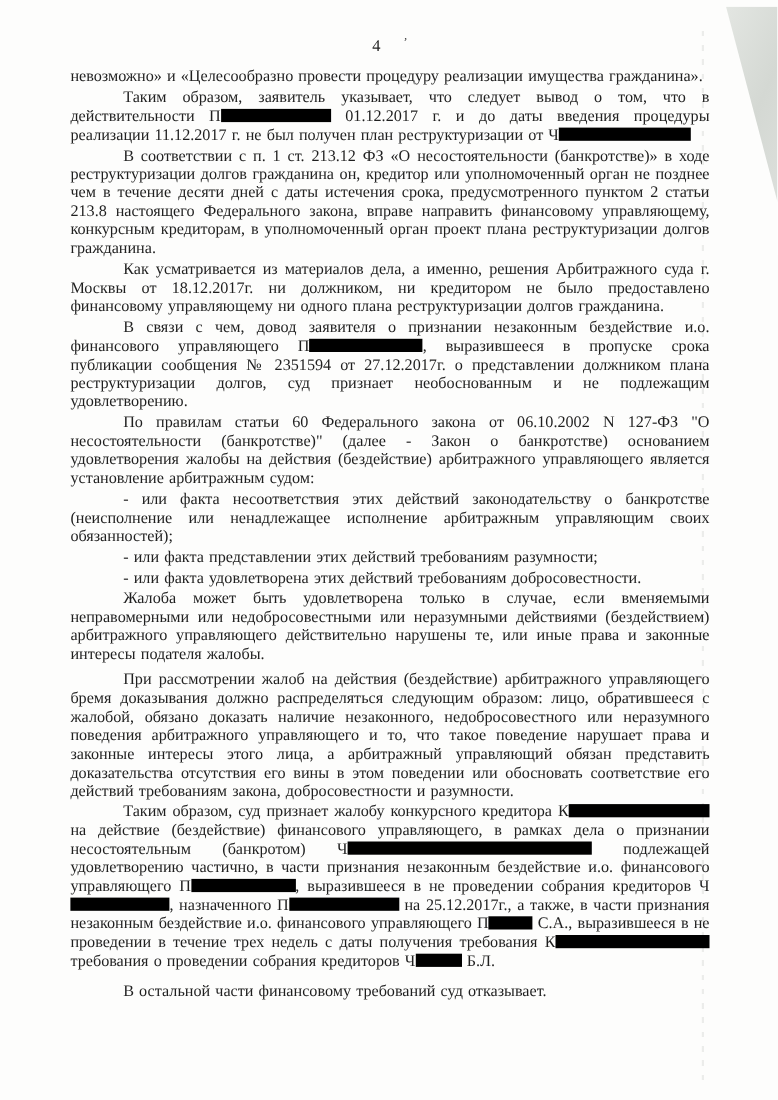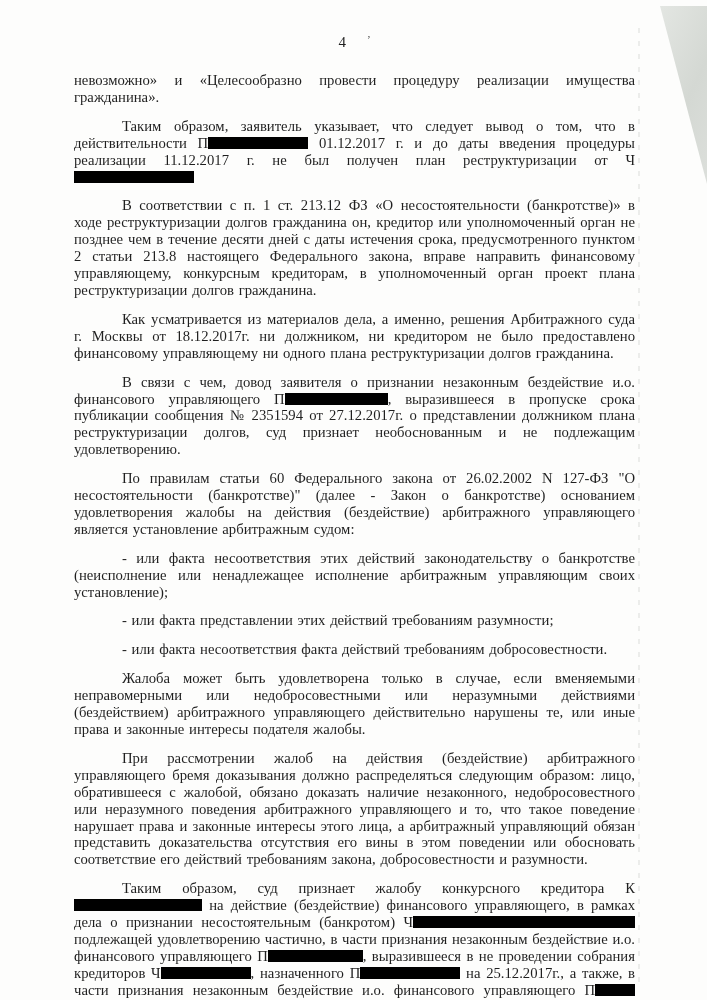--- a/index.html
+++ b/index.html
@@ -57,21 +57,21 @@
     vertical-align: 4px;
   }
   .content {
     position: absolute;
     top: 60px;
     left: 62px;
     width: 585px;
     color: var(--text-color, #222);
   }
   p.para {
-    margin: 12px;
+    margin: 2px;
     text-align: justify;
     font-size: 14.7px;
     line-height: 16.9px;
     word-spacing: 1px;
   }
   p.para.indent { text-indent: 48px; }
   .redaction {
     display: inline-block;
     height: 12px;
     background: var(--redaction-color, #000);
@@ -86,22 +86,22 @@
   <div class="streak"></div>
   <div class="page-header">
     <span class="page-num">4</span><span class="corner-mark">’</span>
   </div>
   <div class="content">
       <p class="para">невозможно» и «Целесообразно провести процедуру реализации имущества гражданина».</p>
       <p class="para indent">Таким образом, заявитель указывает,  что следует вывод о том, что в действительности П<span class="redaction" style="width: 100px;"></span> 01.12.2017 г. и до даты введения процедуры реализации 11.12.2017 г. не был получен план реструктуризации от Ч<span class="redaction" style="width: 120px;"></span></p>
       <p class="para indent">В соответствии с п. 1 ст. 213.12 ФЗ «О несостоятельности (банкротстве)» в ходе реструктуризации долгов гражданина он, кредитор или уполномоченный орган не позднее чем в течение десяти дней с даты истечения срока, предусмотренного пунктом 2 статьи 213.8 настоящего Федерального закона, вправе направить финансовому управляющему, конкурсным кредиторам, в уполномоченный орган проект плана реструктуризации долгов гражданина.</p>
       <p class="para indent">Как усматривается из материалов дела, а именно, решения Арбитражного суда г. Москвы от 18.12.2017г. ни должником, ни кредитором не было предоставлено финансовому управляющему ни одного плана реструктуризации долгов гражданина.</p>
       <p class="para indent">В связи с чем, довод заявителя о признании незаконным бездействие и.о. финансового управляющего П<span class="redaction" style="width: 103px;"></span>, выразившееся в пропуске срока публикации сообщения № 2351594 от 27.12.2017г. о представлении должником плана реструктуризации долгов, суд признает необоснованным и не подлежащим удовлетворению.</p>
-      <p class="para indent">По правилам статьи 60 Федерального закона от 26.02.2002 N 127-ФЗ "О несостоятельности (банкротстве)" (далее - Закон о банкротстве) основанием удовлетворения жалобы на действия (бездействие) арбитражного управляющего является установление арбитражным судом:</p>
-      <p class="para indent">- или факта несоответствия этих действий законодательству о банкротстве (неисполнение или ненадлежащее исполнение арбитражным управляющим своих установление);</p>
+      <p class="para indent">По правилам статьи 60 Федерального закона от 06.10.2002 N 127-ФЗ "О несостоятельности (банкротстве)" (далее - Закон о банкротстве) основанием удовлетворения жалобы на действия (бездействие) арбитражного управляющего является установление арбитражным судом:</p>
+      <p class="para indent">- или факта несоответствия этих действий законодательству о банкротстве (неисполнение или ненадлежащее исполнение арбитражным управляющим своих обязанностей);</p>
       <p class="para indent">- или факта представлении этих действий требованиям разумности;</p>
-      <p class="para indent">- или факта несоответствия факта действий требованиям добросовестности.</p>
+      <p class="para indent">- или факта удовлетворена этих действий требованиям добросовестности.</p>
       <p class="para indent">Жалоба может быть удовлетворена только в случае, если вменяемыми неправомерными или недобросовестными или неразумными действиями (бездействием) арбитражного управляющего действительно нарушены те, или иные права и законные интересы подателя жалобы.</p>
       <p class="para indent" style="margin-top: 6px;">При рассмотрении жалоб на действия (бездействие) арбитражного управляющего бремя доказывания должно распределяться следующим образом: лицо, обратившееся с жалобой, обязано доказать наличие незаконного, недобросовестного или неразумного поведения арбитражного управляющего и то, что такое поведение нарушает права и законные интересы этого лица, а арбитражный управляющий обязан представить доказательства отсутствия его вины в этом поведении или обосновать соответствие его действий требованиям закона, добросовестности и разумности.</p>
       <p class="para indent">Таким образом, суд признает жалобу конкурсного кредитора К<span class="redaction" style="width: 128px;"></span> на действие (бездействие) финансового управляющего, в рамках дела о признании несостоятельным (банкротом) Ч<span class="redaction" style="width: 222px;"></span> подлежащей удовлетворению частично, в части  признания незаконным бездействие и.о. финансового управляющего П<span class="redaction" style="width: 95px;"></span>, выразившееся в не проведении собрания кредиторов Ч<span class="redaction" style="width: 90px;"></span>, назначенного П<span class="redaction" style="width: 100px;"></span> на 25.12.2017г., а  также, в части признания незаконным бездействие и.о. финансового управляющего П<span class="redaction" style="width: 40px;"></span> С.А., выразившееся в не проведении в течение трех недель с даты получения требования К<span class="redaction" style="width: 140px;"></span> требования о проведении собрания кредиторов Ч<span class="redaction" style="width: 42px;"></span> Б.Л.</p>
       <p class="para indent" style="margin-top: 10px;">В остальной части финансовому требований суд отказывает.</p>
     </div>
 </div>
 
 </body></html>

